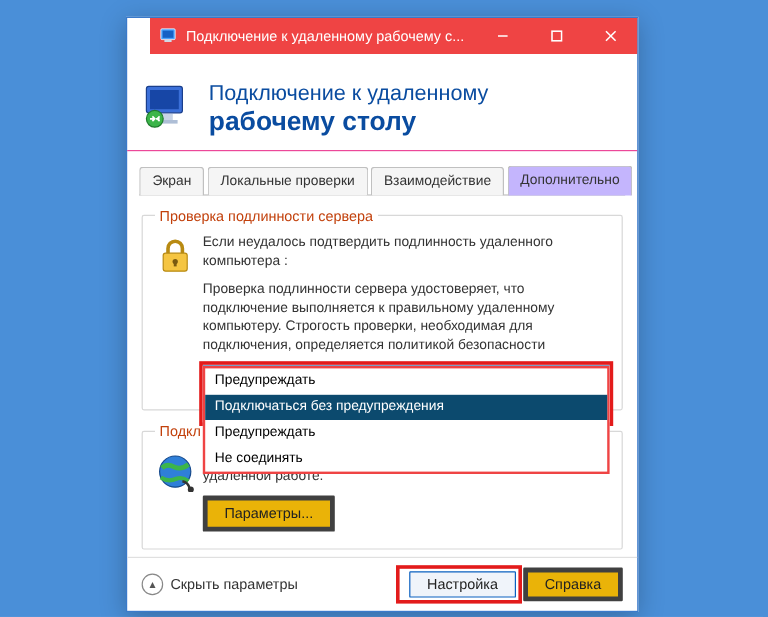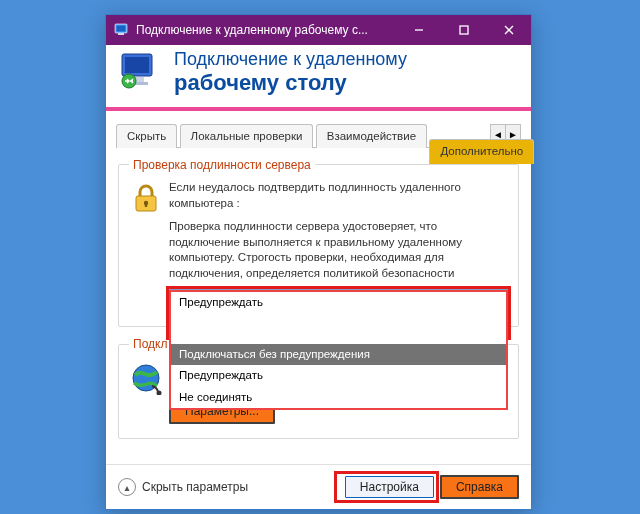--- a/index.html
+++ b/index.html
@@ -18,26 +18,27 @@
     top: 14px;
     width: 425px;
     height: 494px;
     background: #fff;
     border: 1px solid #3a7acb;
     box-shadow: 0 4px 20px rgba(0,0,0,.25);
   }
   
   .titlebar {
     height: 30px;
-    background: #701a75;
+    background: #ef4444;
     color: #fff;
     display: flex;
     align-items: center;
     padding-left: 8px;
     font-size: 12px;
+    margin-left: 19px;
   }
   .titlebar .titleicon {
     width: 16px; height: 16px;
     margin-right: 6px;
     display: flex; align-items: center; justify-content: center;
   }
   .titlebar .title {
     flex: 1;
     white-space: nowrap;
     overflow: hidden;
@@ -45,22 +46,22 @@
   .titlebar .winbtn {
     width: 45px; height: 30px;
     display: flex; align-items: center; justify-content: center;
   }
   .titlebar svg { display:block; }
 
   
   .banner {
     display: flex;
     align-items: center;
-    padding: 4px 12px 12px 12px;
-    border-bottom: 4px solid #ec4899;
+    padding: 22px 12px 12px 12px;
+    border-bottom: 1px solid #ec4899;
   }
   .banner .bicon {
     width: 44px; height: 44px;
     margin-right: 12px;
   }
   .banner .btext {
     color: #0a4ca0;
     line-height: 1.15;
   }
   .banner .line1 { font-size: 18px; font-weight: 400; }
@@ -83,23 +84,23 @@
     border-bottom: none;
     border-radius: 3px 3px 0 0;
     background: #f5f5f5;
     color: #333;
     font-size: 11.5px;
     position: relative;
     top: 3px;
     margin-right: -1px;
   }
   .tab.active {
-    background: #eab308;
+    background: #c4b5fd;
     height: 24px;
-    top: 18px;
+    top: 2px;
     z-index: 2;
   }
   .tab-arrows {
     position: absolute;
     right: 0;
     top: 3px;
     display: flex;
     border: 1px solid #c0c0c0;
   }
   .tab-arrows div {
@@ -176,37 +177,36 @@
     z-index: 50;
   }
   .dd-item {
     padding: 3px 8px;
     font-size: 11.5px;
     color: #000;
     white-space: nowrap;
     overflow: hidden;
   }
   .dd-item.sel {
-    background: #737373;
+    background: #0c4a6e;
     color: #fff;
-    margin-top: 30px;
   }
   .hl-red {
     position: absolute;
     border: 3px solid #e31b1b;
     pointer-events: none;
     box-sizing: border-box;
   }
 
   
   .btn {
     display: inline-block;
     padding: 3px 14px;
-    border: 2px solid #404040;
-    background: #f97316;
+    border: 4px solid #404040;
+    background: #eab308;
     font-size: 12px;
     color: #222;
     border-radius: 1px;
   }
 
   
   .bottom {
     position: absolute;
     left: 0; right: 0; bottom: 0;
     height: 44px;
@@ -279,21 +279,21 @@
         <path d="M7 31 h4 m-2 -2 l2 2 -2 2 M12 31 h3 m0 -2 l-2 2 2 2" stroke="#fff" stroke-width="1.4" fill="none"></path>
       </svg>
     </div>
     <div class="btext">
       <div class="line1">Подключение к удаленному</div>
       <div class="line2">рабочему столу</div>
     </div>
   </div>
 
   <div class="tabs-row">
-    <span class="tab">Скрыть</span>
+    <span class="tab">Экран</span>
     <span class="tab">Локальные проверки</span>
     <span class="tab">Взаимодействие</span>
     <span class="tab active">Дополнительно</span>
     <div class="tab-arrows">
       <div>◄</div>
       <div>►</div>
     </div>
   </div>
 
   <div class="content">

